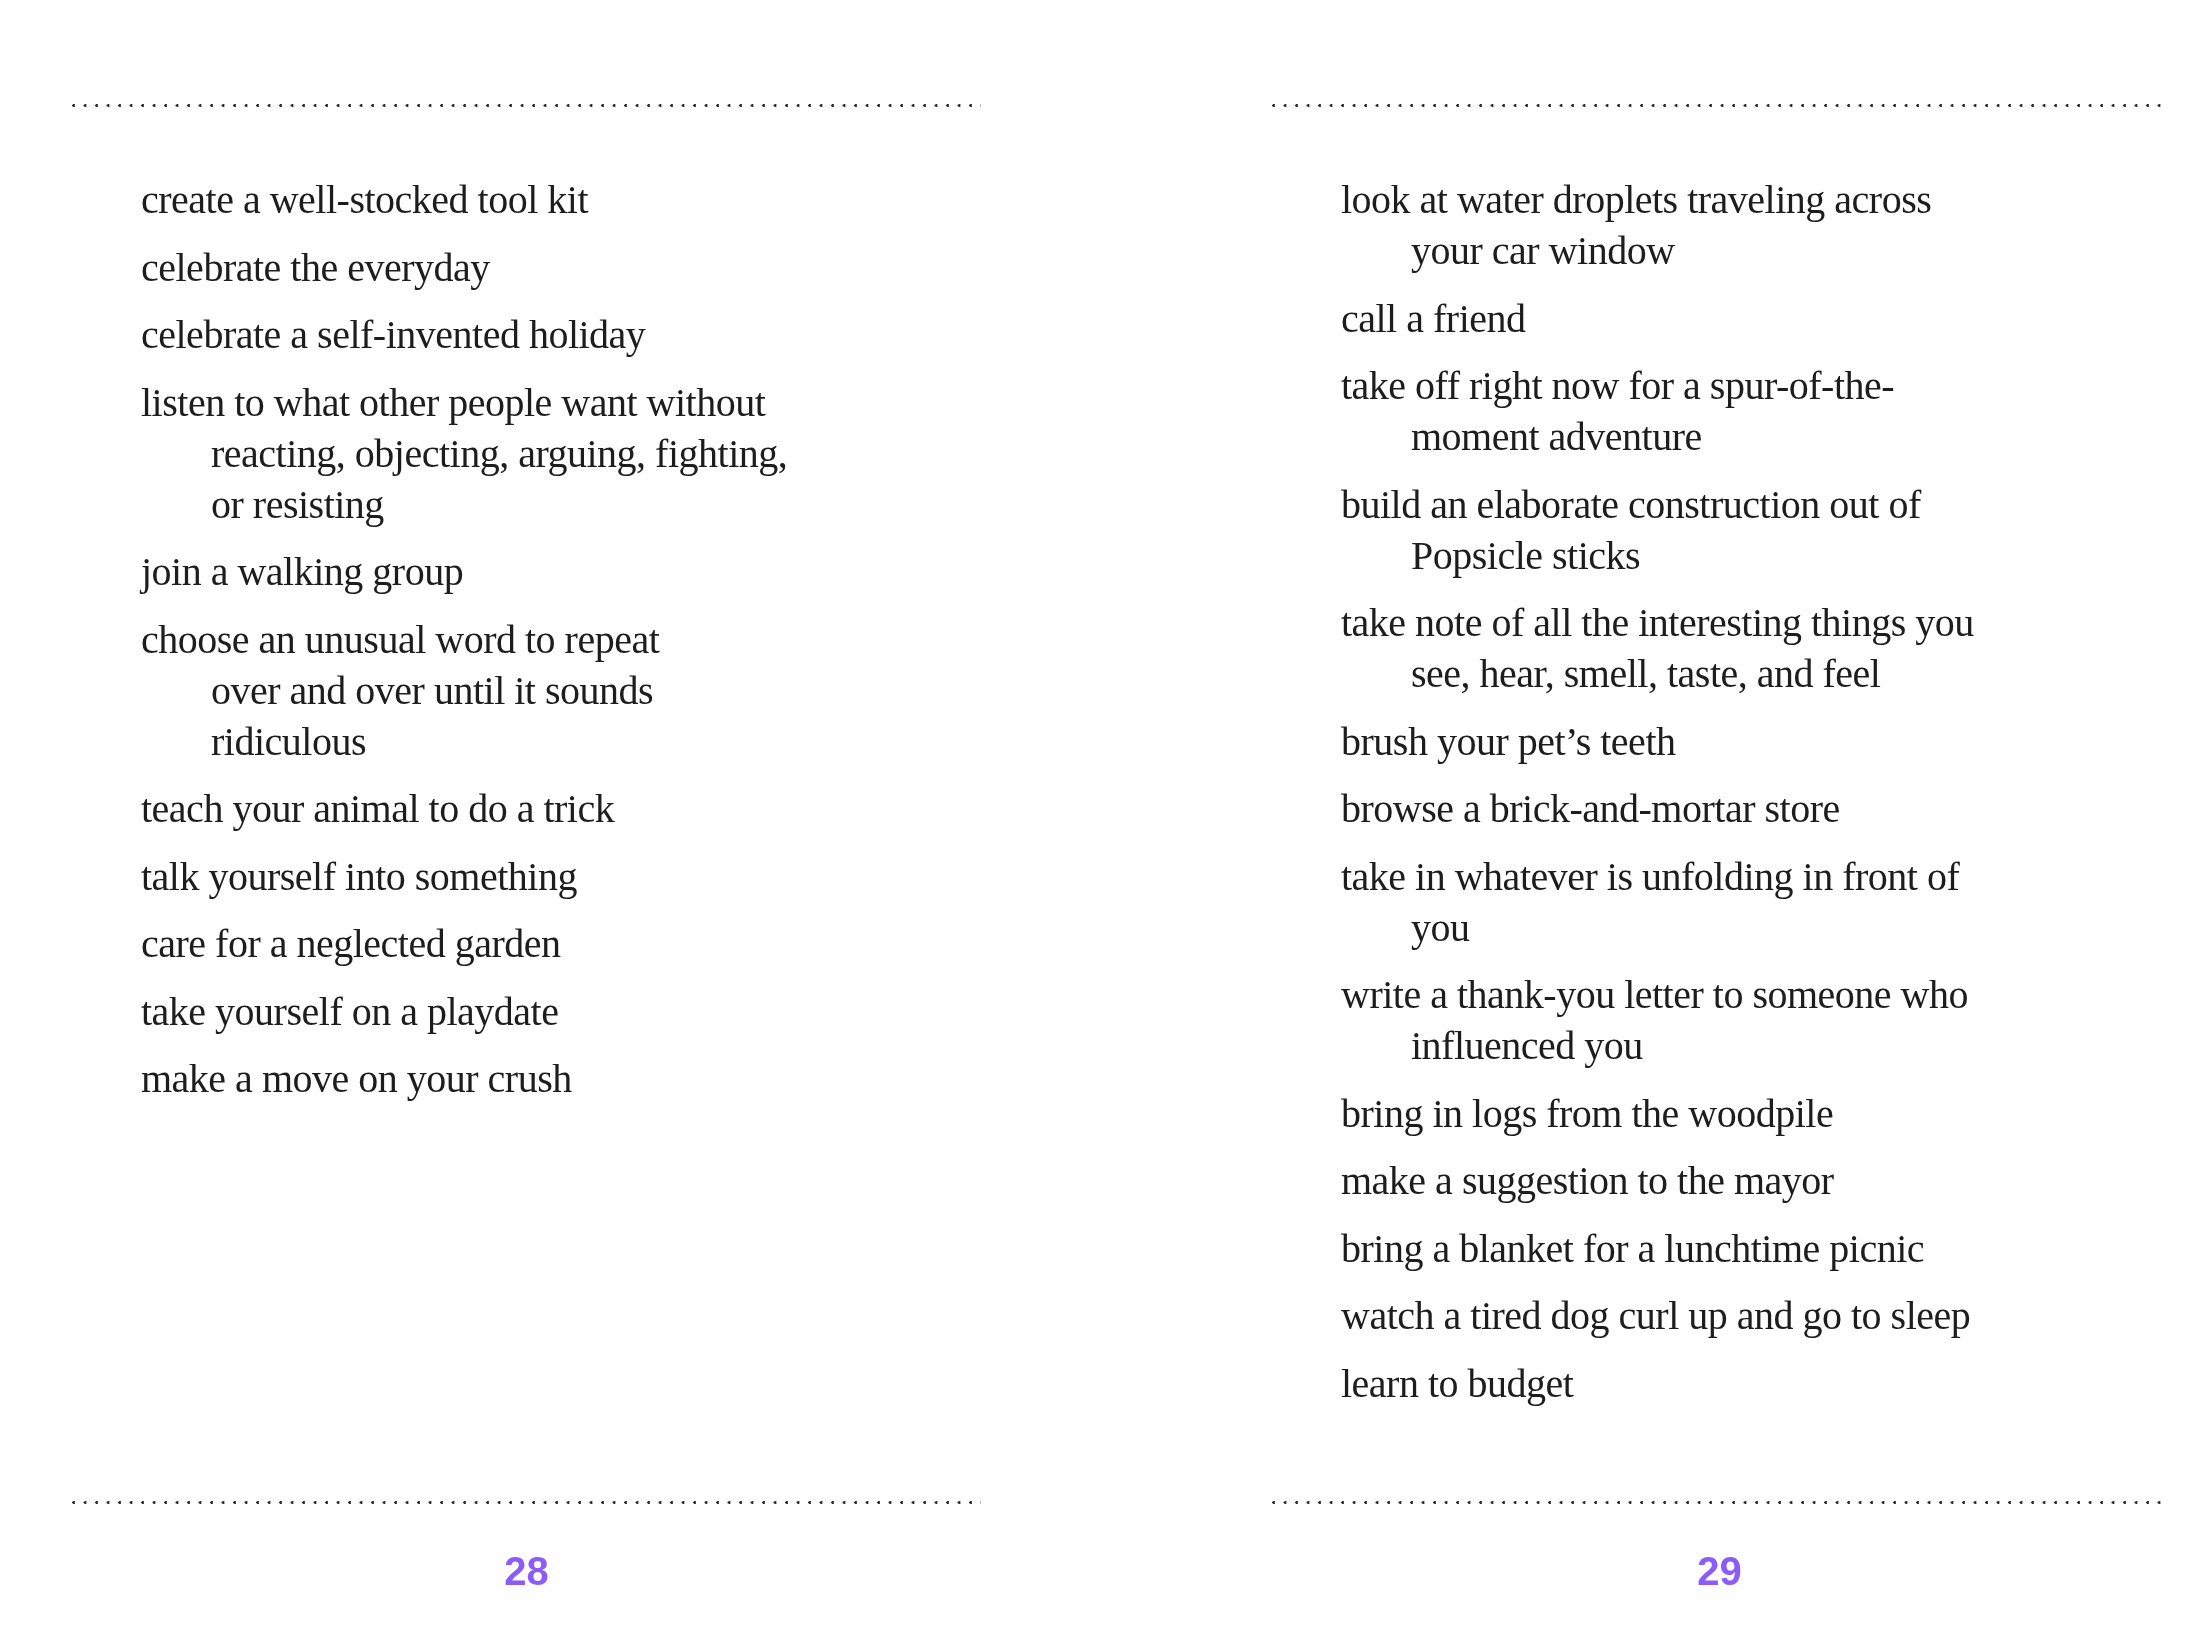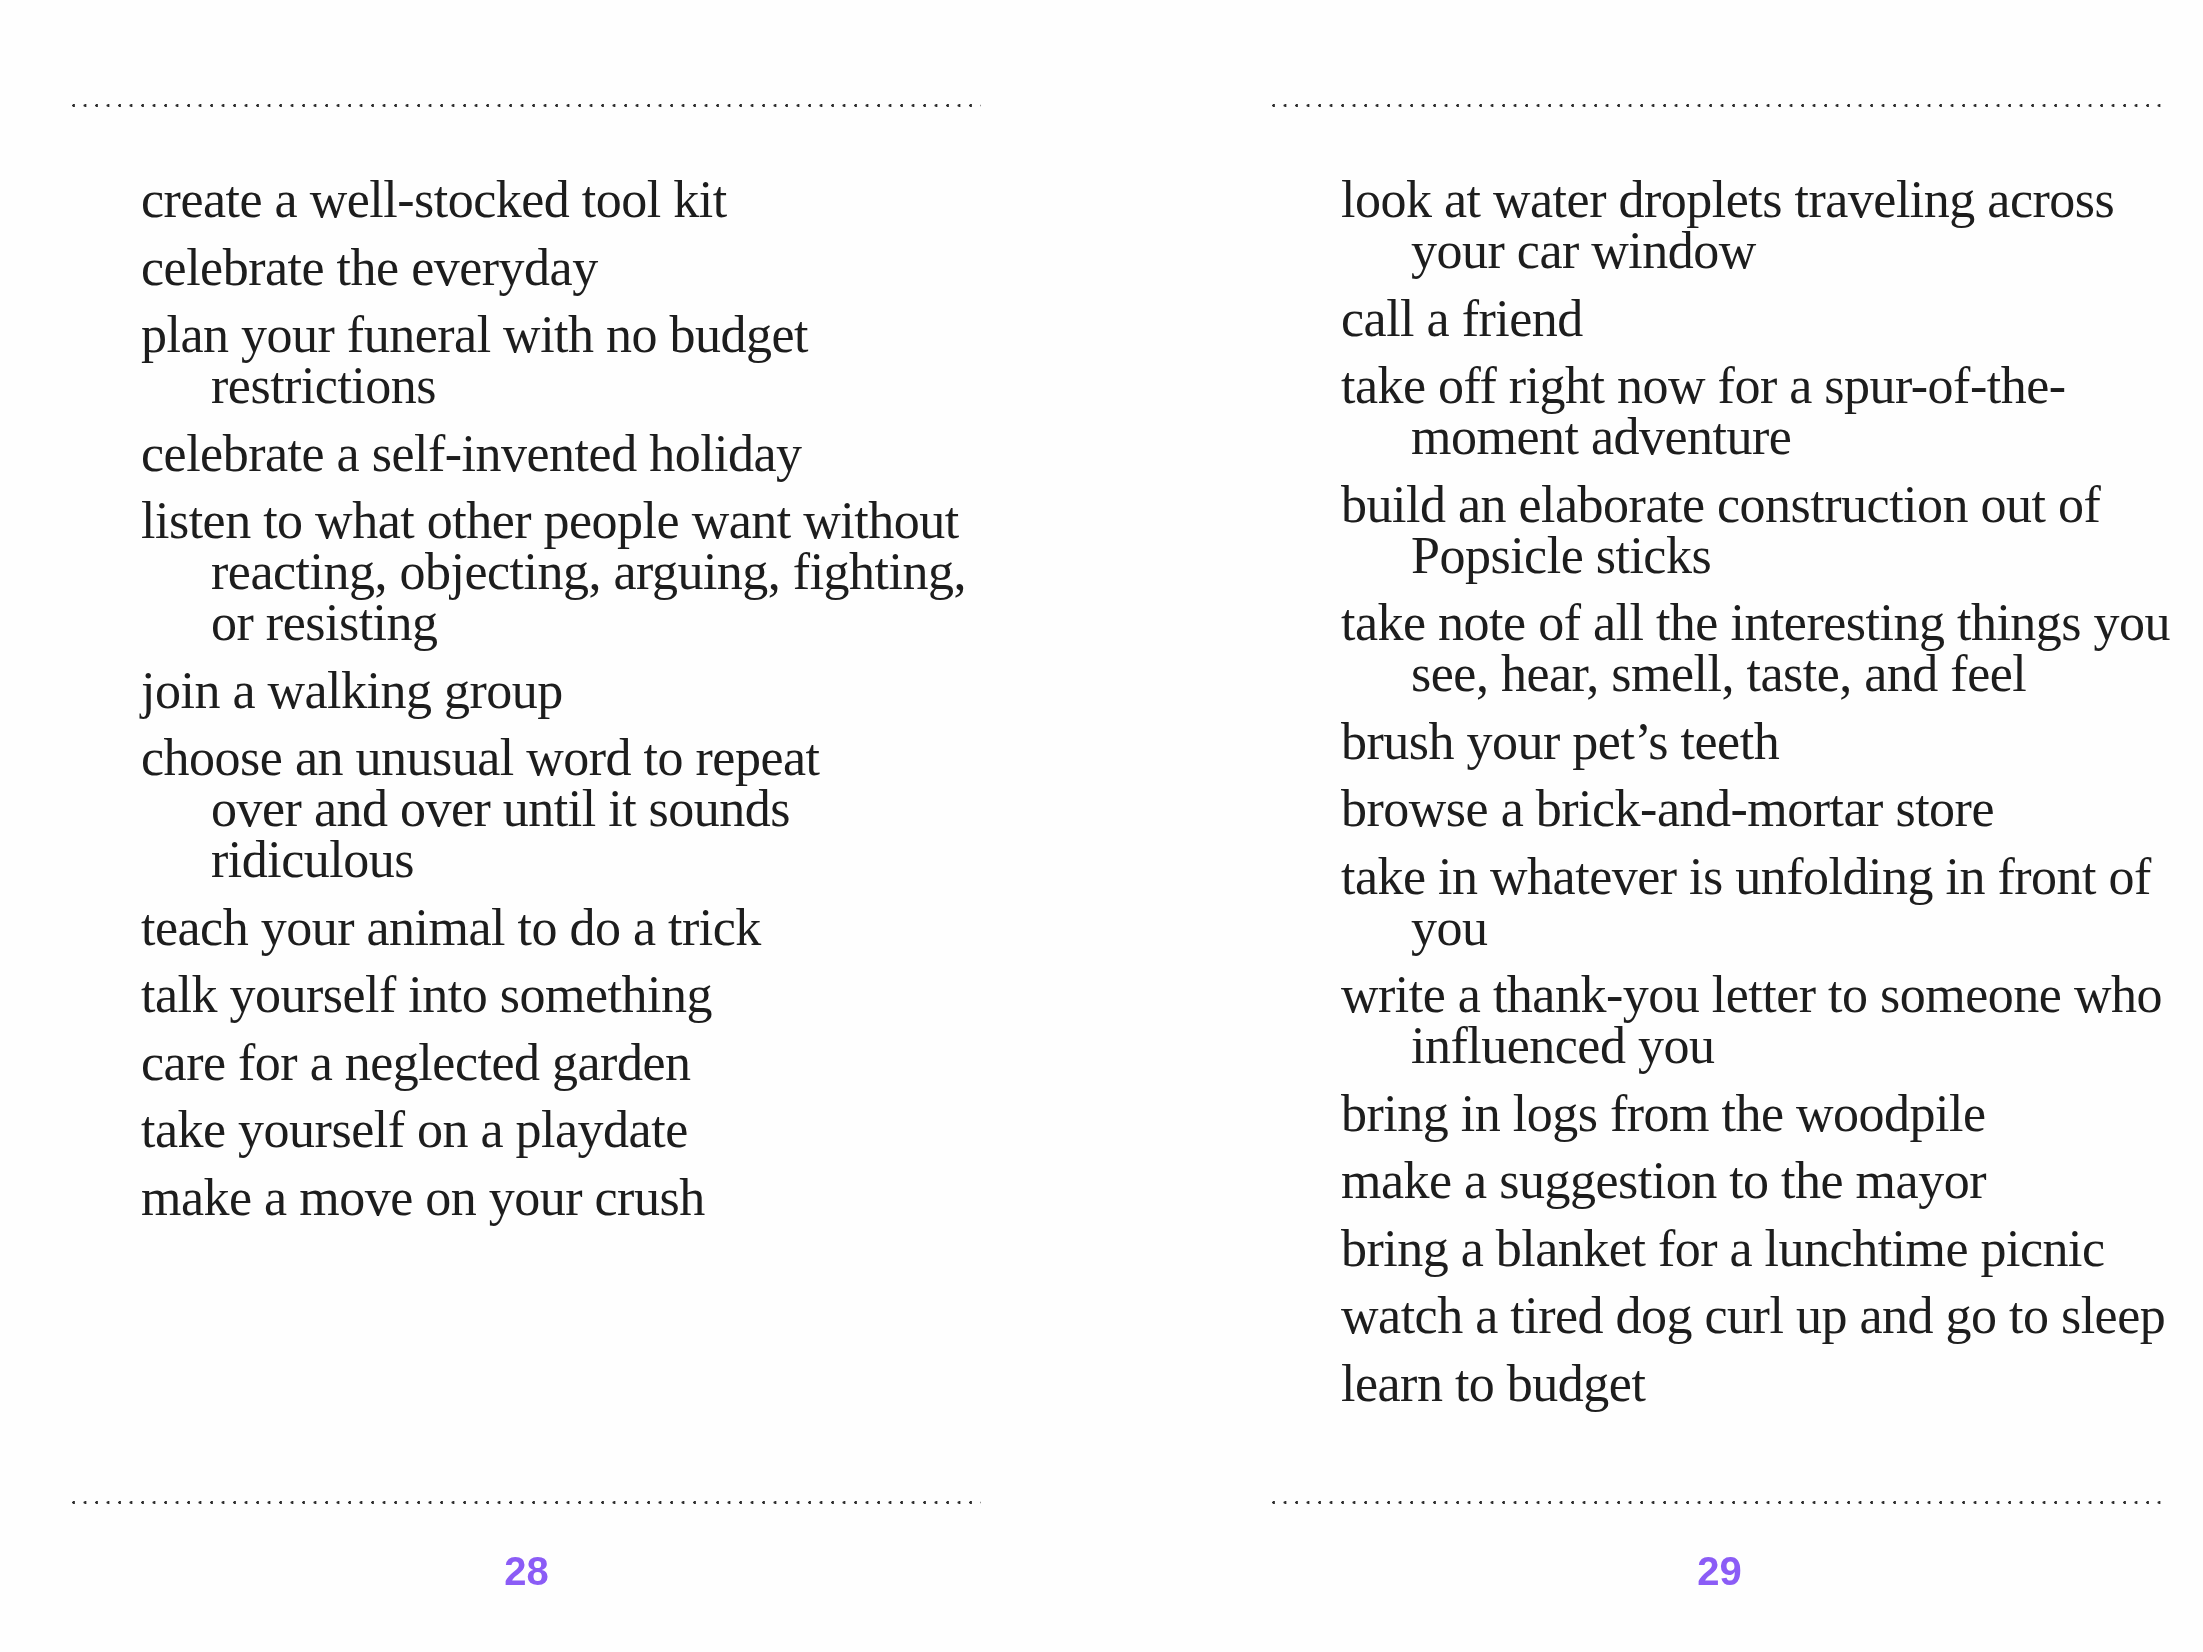--- a/index.html
+++ b/index.html
@@ -34,21 +34,21 @@
   .activity-list {
     position: absolute;
     top: 174px;
     left: 69px;
     right: 0;
     margin: 0;
     padding: 0;
     list-style: none;
   }
   .item {
-    font-size: 52px;
+    font-size: 40px;
     line-height: 51px;
     color: #1d1d1d;
     letter-spacing: -0.5px;
     margin: 0 0 16.5px 0;
   }
   .item .line { white-space: nowrap; }
   .item .line + .line { padding-left: 70px; }
 
   .page-number {
     position: absolute;
@@ -67,24 +67,20 @@
 <body>
 
 <section class="page page-left">
   <div class="rule rule-top"></div>
   <ul class="activity-list">
       <li class="item">
         <div class="line">create a well-stocked tool kit</div>
       </li>
       <li class="item">
         <div class="line">celebrate the everyday</div>
-      </li>
-      <li class="item">
-        <div class="line">plan your funeral with no budget</div>
-        <div class="line">restrictions</div>
       </li>
       <li class="item">
         <div class="line">celebrate a self-invented holiday</div>
       </li>
       <li class="item">
         <div class="line">listen to what other people want without</div>
         <div class="line">reacting, objecting, arguing, fighting,</div>
         <div class="line">or resisting</div>
       </li>
       <li class="item">

